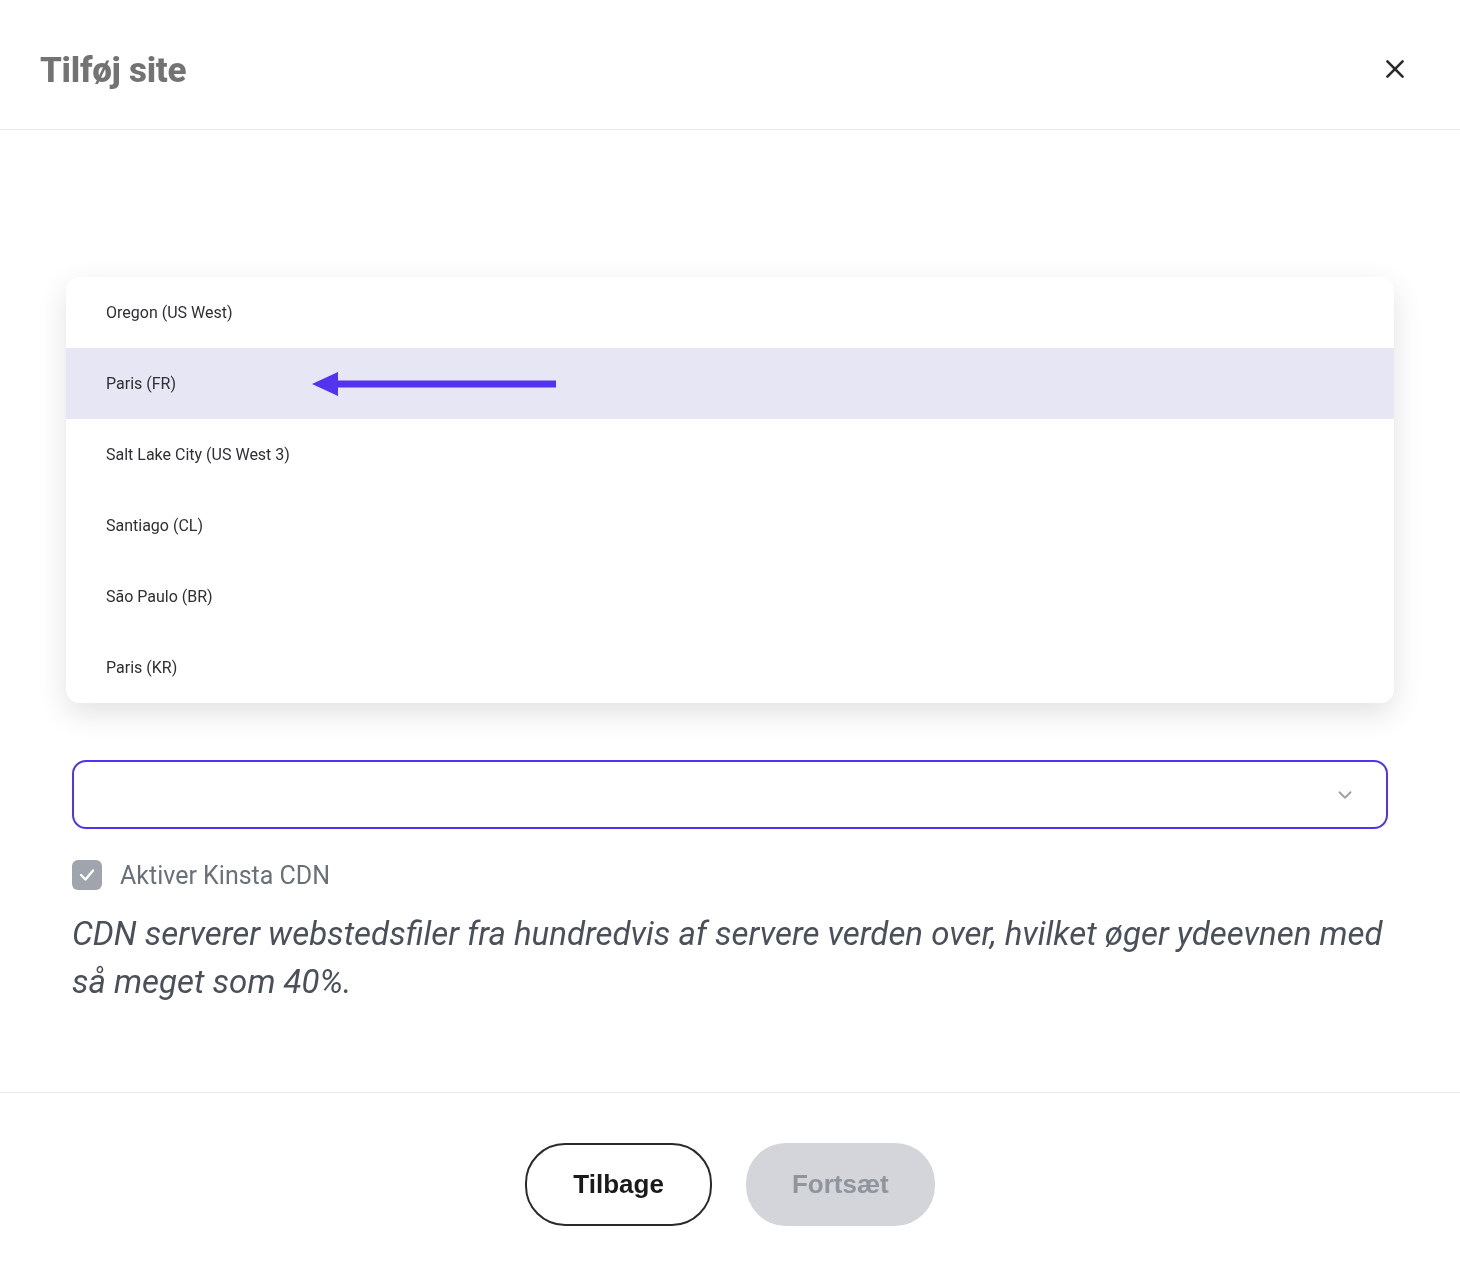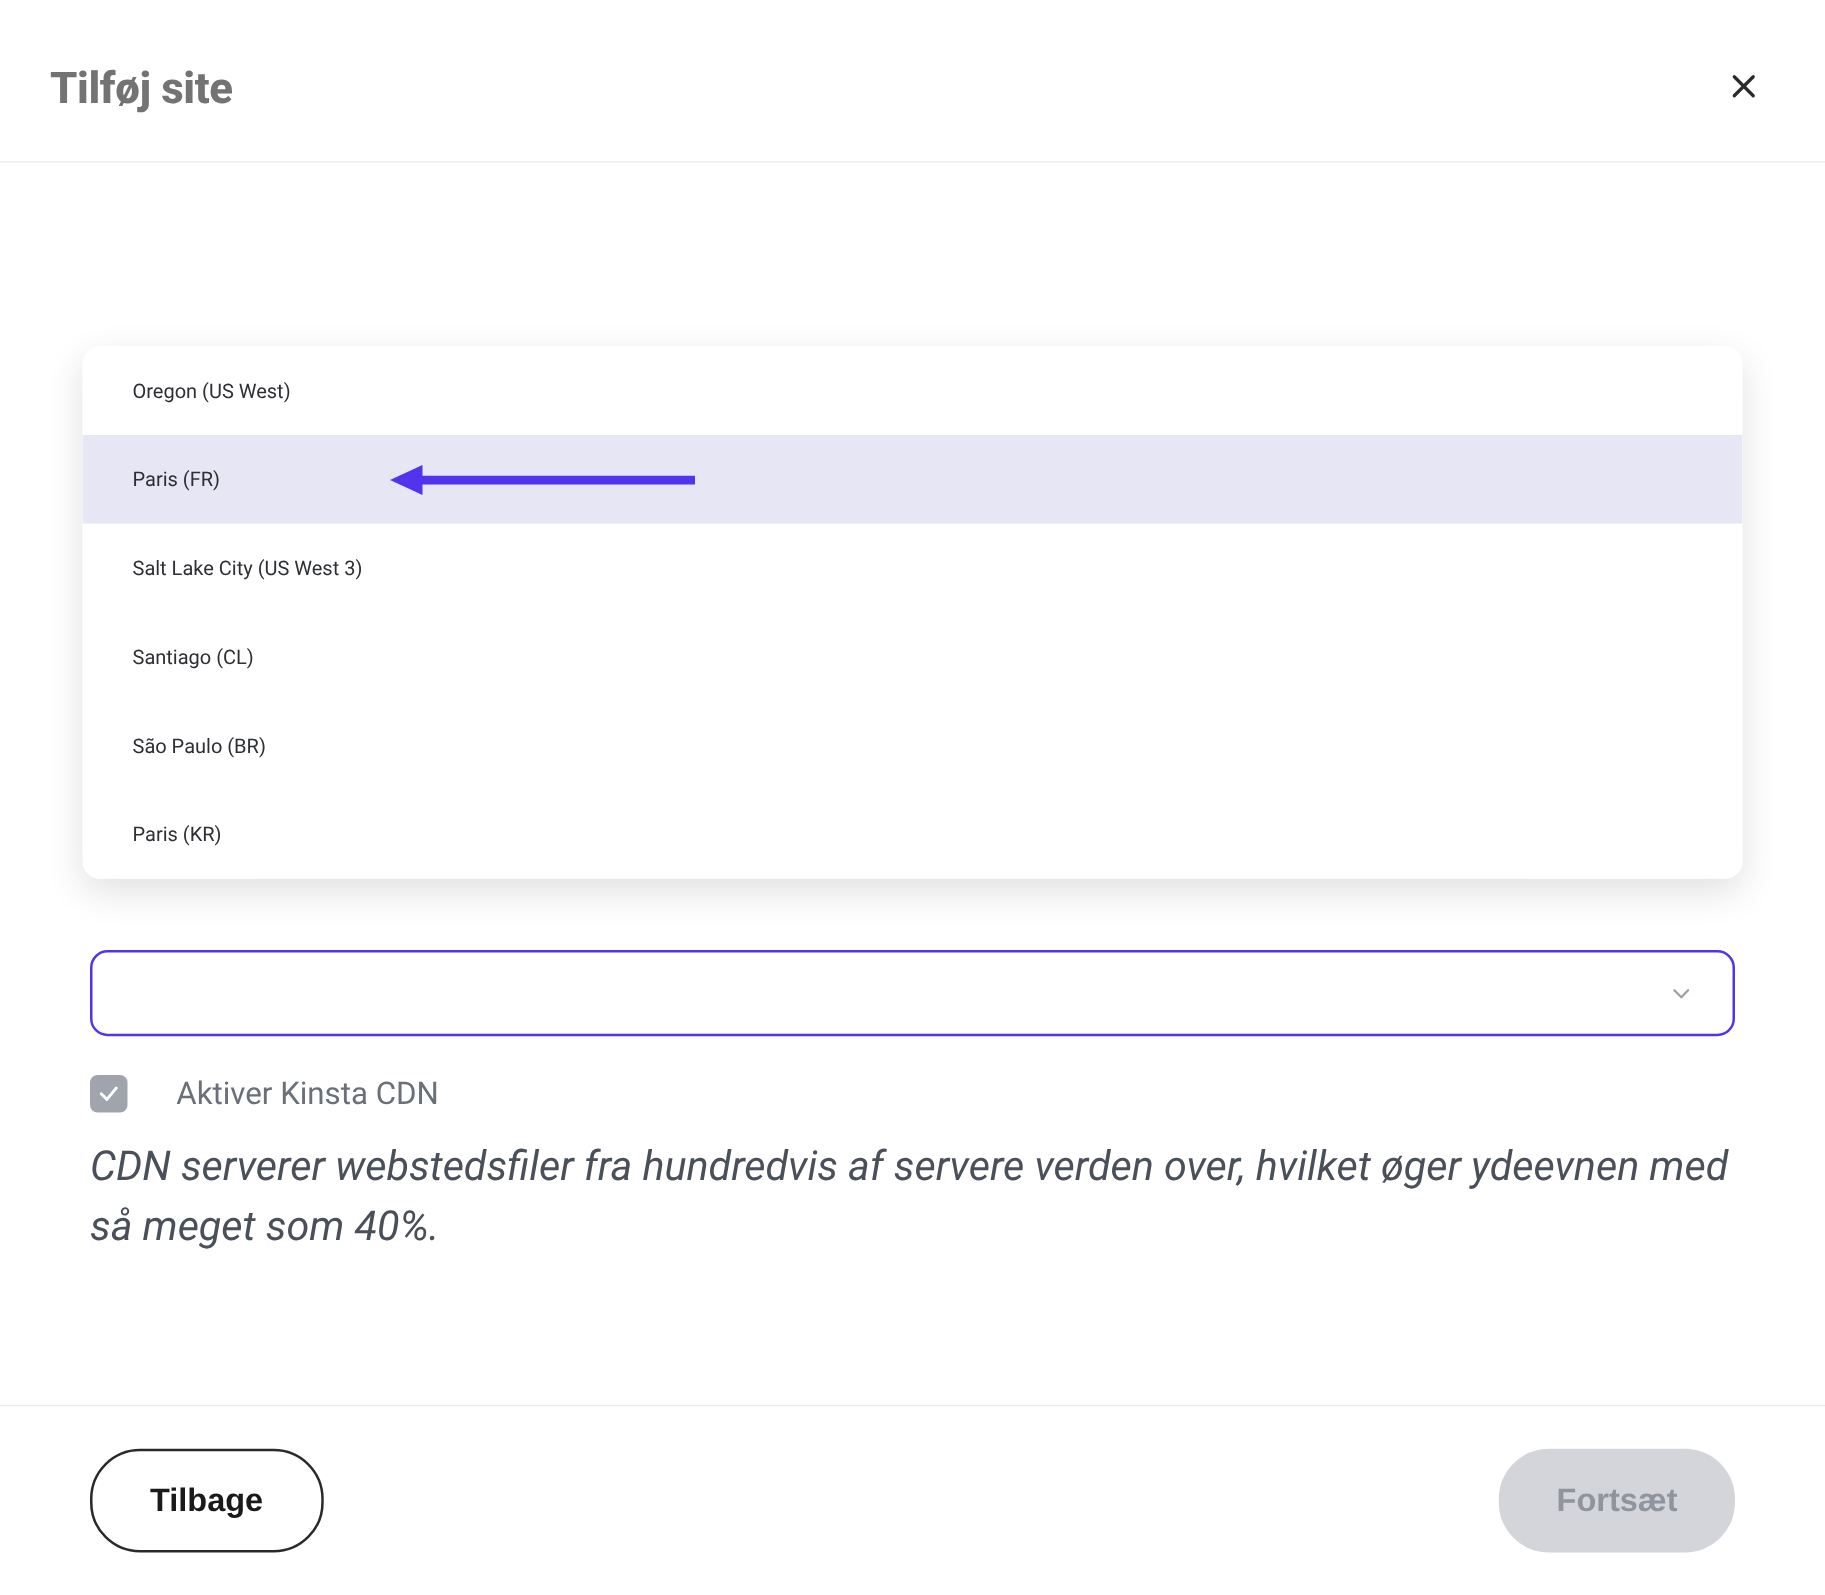--- a/index.html
+++ b/index.html
@@ -87,21 +87,21 @@
     
     .cdn-section {
       position: absolute;
       top: 730px;
       left: 72px;
       right: 72px;
     }
     .checkbox-row {
       display: flex;
       align-items: center;
-      gap: 39px;
+      gap: 18px;
       margin-bottom: 20px;
     }
     .checkbox {
       width: 30px;
       height: 30px;
       border-radius: 6px;
       background: #a0a5ad;
       display: flex;
       align-items: center;
       justify-content: center;
@@ -119,23 +119,23 @@
       font-style: italic;
     }
     
     .footer {
       position: absolute;
       left: 0;
       right: 0;
       bottom: 0;
       border-top: 1px solid #e9eaec;
       display: flex;
-      justify-content: space-between;
+      justify-content: center;
       gap: 34px;
-      padding: 34px 72px;
+      padding: 50px 72px;
     }
     .btn {
       font-size: 26px;
       font-weight: 600;
       padding: 24px 46px;
       border-radius: 40px;
       cursor: pointer;
       border: none;
     }
     .btn-outline {

